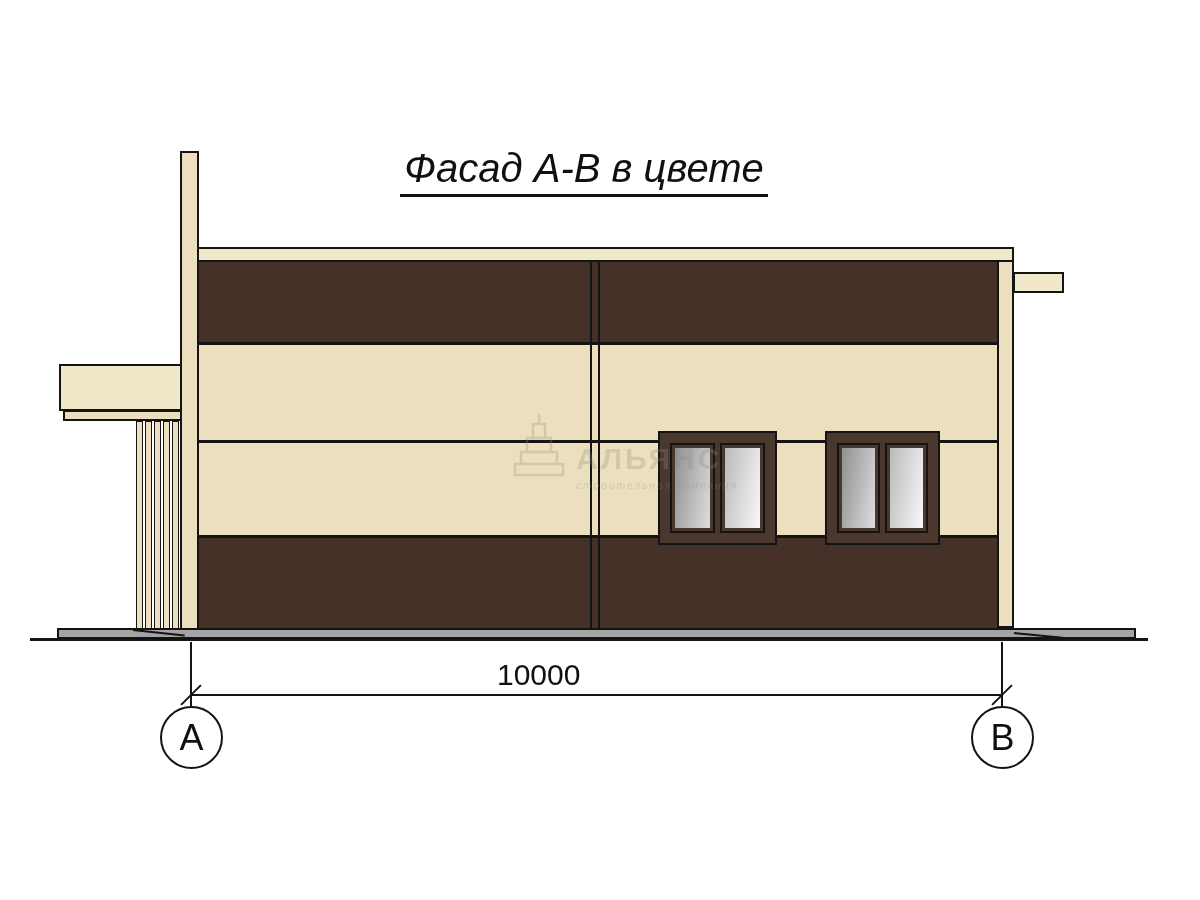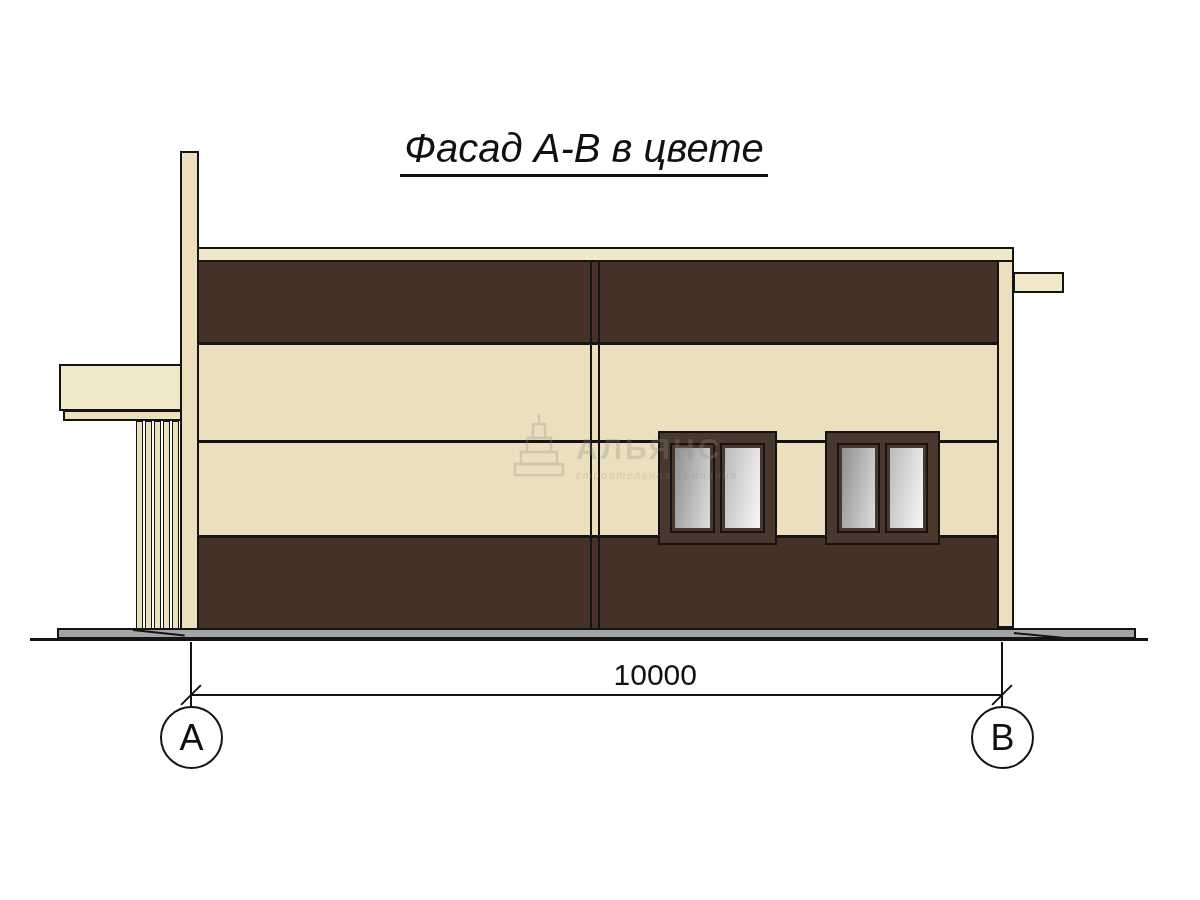--- a/index.html
+++ b/index.html
@@ -7,20 +7,21 @@
     position:relative;width:1200px;height:900px;background:#ffffff;overflow:hidden;
     font-family:"Liberation Sans", sans-serif;color:#111;
   }
   .abs{position:absolute;box-sizing:border-box;}
   
   .title-wrap{left:384px;top:126px;width:400px;text-align:center;}
   .title-text{
     display:inline-block;font-size:40px;font-style:italic;font-weight:500;
     letter-spacing:0px;color:#101010;padding:0 4px 3px 4px;border-bottom:3px solid #101010;
     white-space:nowrap;
+    margin-top:20px;
   }
   .chimney-post{left:180px;top:151px;width:19px;height:481px;border:2px solid var(--c-line);background:var(--c-cream);z-index:6;}
   .roof-fascia{left:180px;top:247px;width:834px;height:15px;border:2px solid var(--c-line);background:var(--c-cream_light);z-index:5;}
   .band{left:197px;width:800px;z-index:1;}
   .band-brown-upper{top:262px;height:82px;background:var(--c-brown);}
   .band-cream-1{top:344px;height:98px;background:var(--c-cream);}
   .band-cream-2{top:442px;height:95px;background:var(--c-cream);}
   .band-brown-lower{top:537px;height:91px;background:var(--c-brown);}
   .sep{left:197px;width:800px;height:3px;background:var(--c-line);z-index:2;}
   .sep-1{top:342px;} .sep-2{top:440px;} .sep-3{top:535px;}
@@ -45,30 +46,30 @@
   .base-seam{height:1.5px;background:var(--c-line);z-index:9;}
   .seam-left{left:133px;top:629px;width:52px;transform:rotate(6deg);transform-origin:left top;}
   .seam-right{left:1014px;top:632px;width:49px;transform:rotate(5.5deg);transform-origin:left top;}
   .ground-line{left:30px;top:638px;width:1118px;height:3px;background:var(--c-line);z-index:10;}
   
   .ext-line{top:642px;width:1.5px;height:64px;background:var(--c-line);z-index:11;}
   .ext-a{left:190px;} .ext-b{left:1001px;}
   .dim-line{left:191px;top:694px;width:812px;height:2px;background:var(--c-line);z-index:11;}
   .tick{top:694px;width:28px;height:2px;background:var(--c-line);transform:rotate(-45deg);z-index:12;}
   .tick-a{left:177px;} .tick-b{left:988px;}
-  .dim-value{left:497px;top:658px;width:200px;text-align:right;font-size:30px;color:#101010;z-index:12;}
+  .dim-value{left:497px;top:658px;width:200px;text-align:left;font-size:30px;color:#101010;z-index:12;}
   .axis-circle{top:706px;width:63px;height:63px;border:2.5px solid var(--c-line);border-radius:50%;
     background:#fff;display:flex;align-items:center;justify-content:center;
     font-size:36px;color:#101010;z-index:12;}
   .axis-a{left:160px;} .axis-b{left:971px;}
   
   .watermark{left:512px;top:412px;display:flex;align-items:flex-start;gap:10px;
     opacity:0.28;color:#8c8c8c;z-index:20;pointer-events:none;}
   .wm-text{display:flex;flex-direction:column;}
-  .wm-name{font-size:30px;font-weight:bold;letter-spacing:3px;line-height:1.0;margin-top:22px;}
+  .wm-name{font-size:30px;font-weight:bold;letter-spacing:3px;line-height:1.0;margin-top:32px;}
   .wm-sub{font-size:10.5px;letter-spacing:1.8px;margin-top:5px;white-space:nowrap;font-style:italic;}
 </style>
 </head>
 <body>
 
 <div id="scene">
 
   <div class="abs title-wrap">
     <span class="title-text">Фасад А-В в цвете</span>
   </div>

